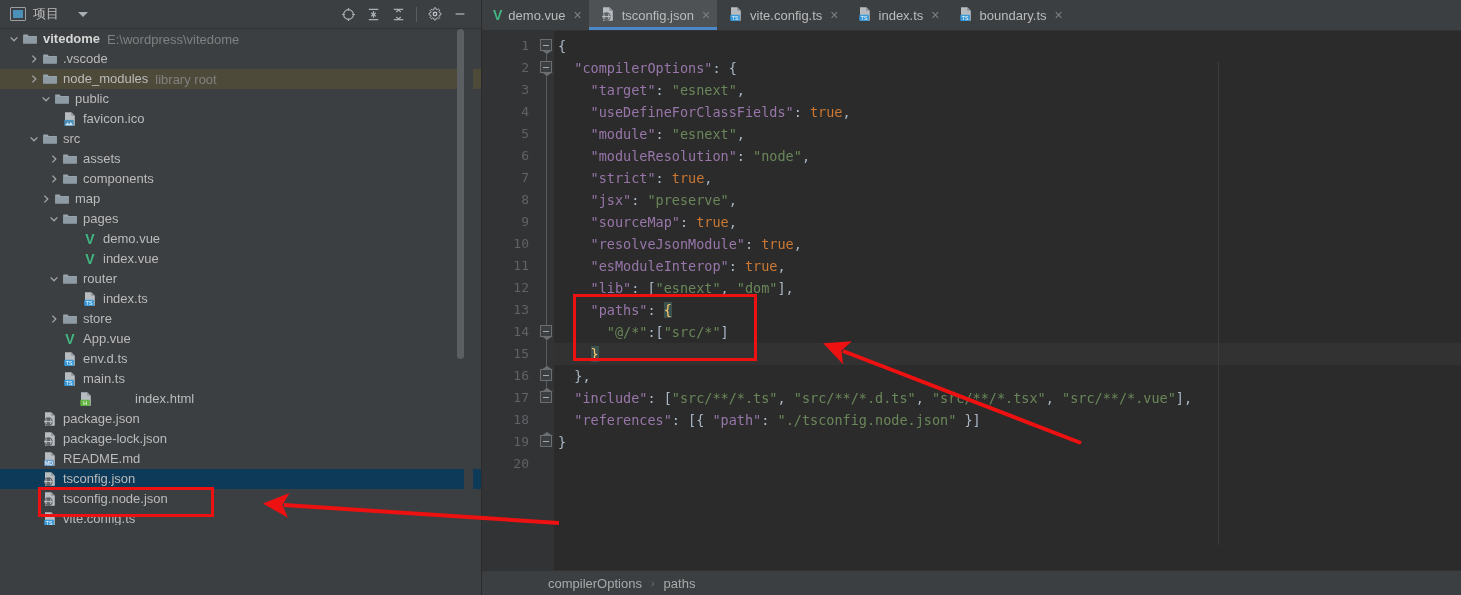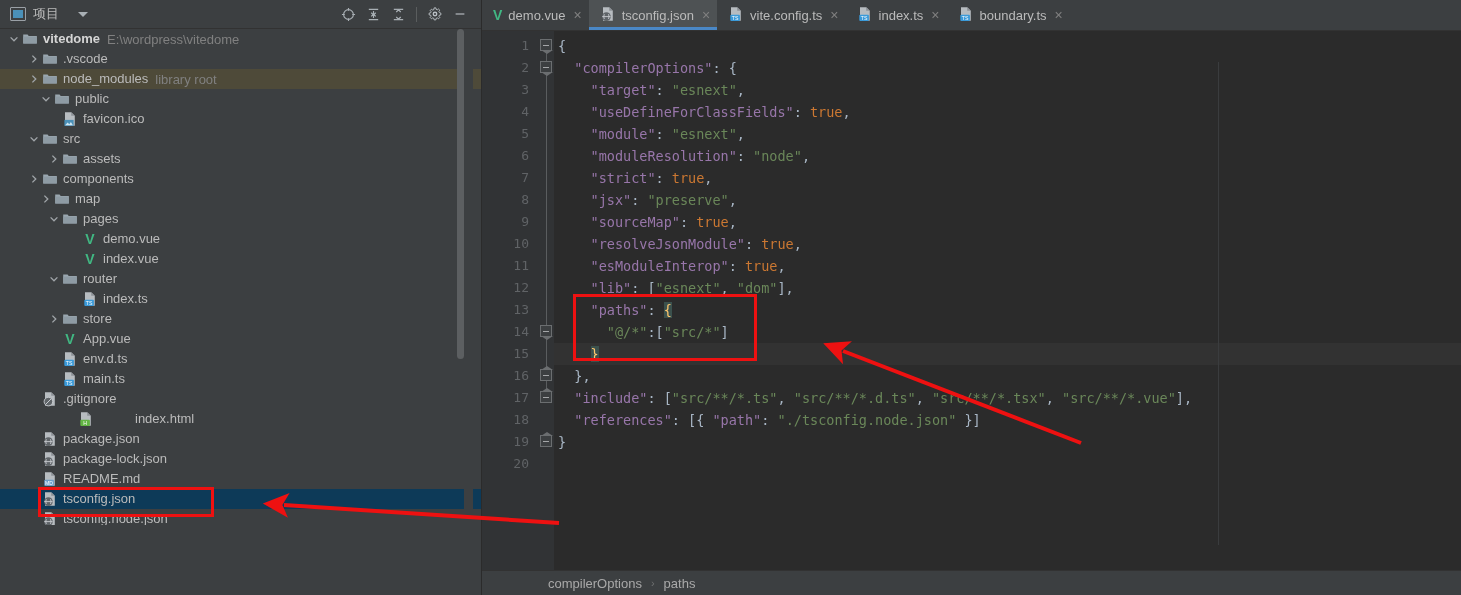--- a/index.html
+++ b/index.html
@@ -350,21 +350,21 @@
             </svg>
           </span>
           <span class="ficon">
             <svg width="16" height="16" viewBox="0 0 16 16">
               <path d="M1.2 3.6h4.4l1.1 1.3h8.1v7.6H1.2z" fill="#9aa7b0"></path>
               <path d="M1.2 5.6h13.6v6.9H1.2z" fill="#8e9ba4"></path>
             </svg>
           </span>
           <span class="lbl">assets</span>
         </div>
-        <div class="row" style="padding-left: 28px;">
+        <div class="row" style="padding-left: 48px;">
           <span class="arrow">
             <svg width="10" height="10" viewBox="0 0 10 10">
               <path d="M3.4 1.6L6.8 5 3.4 8.4" fill="none" stroke="#a0a5a9" stroke-width="1.3"></path>
             </svg>
           </span>
           <span class="ficon">
             <svg width="16" height="16" viewBox="0 0 16 16">
               <path d="M1.2 3.6h4.4l1.1 1.3h8.1v7.6H1.2z" fill="#9aa7b0"></path>
               <path d="M1.2 5.6h13.6v6.9H1.2z" fill="#8e9ba4"></path>
             </svg>
@@ -476,33 +476,20 @@
           <span class="arrow"></span>
           <span class="ficon">
             <svg width="16" height="16" viewBox="0 0 16 16">
               <path d="M3 1.2h6.2l3.6 3.6v9.9H3z" fill="#b7bcc0"></path>
               <path d="M9.2 1.2l3.6 3.6H9.2z" fill="#8d9297"></path>
               <rect x="2.3" y="8.8" width="9.6" height="6.2" rx="1" fill="#3a9ad9"></rect>
               <text x="7.1" y="13.6" font-size="5.2" font-family="Liberation Sans, sans-serif" fill="#ffffff" text-anchor="middle">TS</text>
             </svg>
           </span>
           <span class="lbl">main.ts</span>
-        </div>
-        <div class="row" style="padding-left: 28px;">
-          <span class="arrow"></span>
-          <span class="ficon">
-            <svg width="16" height="16" viewBox="0 0 16 16">
-              <path d="M3 1.2h6.2l3.6 3.6v9.9H3z" fill="#b7bcc0"></path>
-              <path d="M9.2 1.2l3.6 3.6H9.2z" fill="#8d9297"></path>
-              <circle cx="6.4" cy="10.6" r="4.3" fill="#5f6468"></circle>
-              <path d="M3.5 13.5L9.3 7.7" stroke="#c8ccd0" stroke-width="1"></path>
-              <circle cx="6.4" cy="10.6" r="4.3" fill="none" stroke="#c8ccd0" stroke-width="0.9"></circle>
-            </svg>
-          </span>
-          <span class="lbl">.gitignore</span>
         </div>
         <div class="row" style="padding-left: 28px; gap: 36px;">
           <span class="arrow"></span>
           <span class="ficon">
             <svg width="16" height="16" viewBox="0 0 16 16">
               <path d="M3 1.2h6.2l3.6 3.6v9.9H3z" fill="#b7bcc0"></path>
               <path d="M9.2 1.2l3.6 3.6H9.2z" fill="#8d9297"></path>
               <rect x="2.3" y="8.8" width="9.6" height="6.2" rx="1" fill="#62b543"></rect>
               <text x="7.1" y="13.6" font-size="5.2" font-family="Liberation Sans, sans-serif" fill="#ffffff" text-anchor="middle">H</text>
             </svg>

